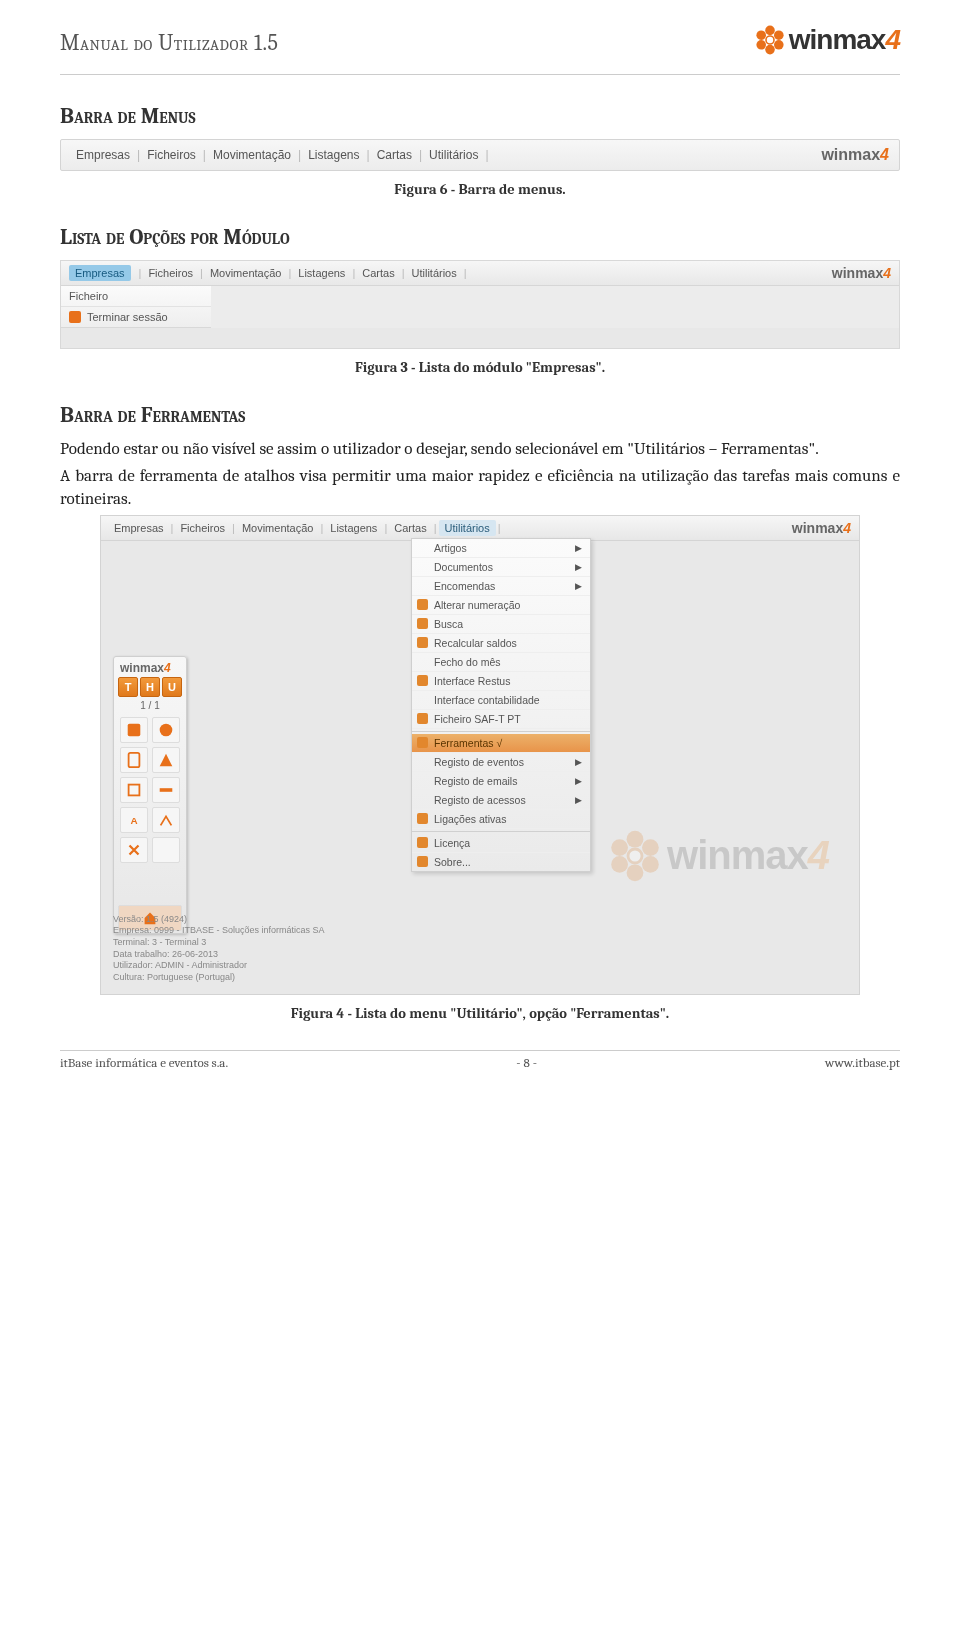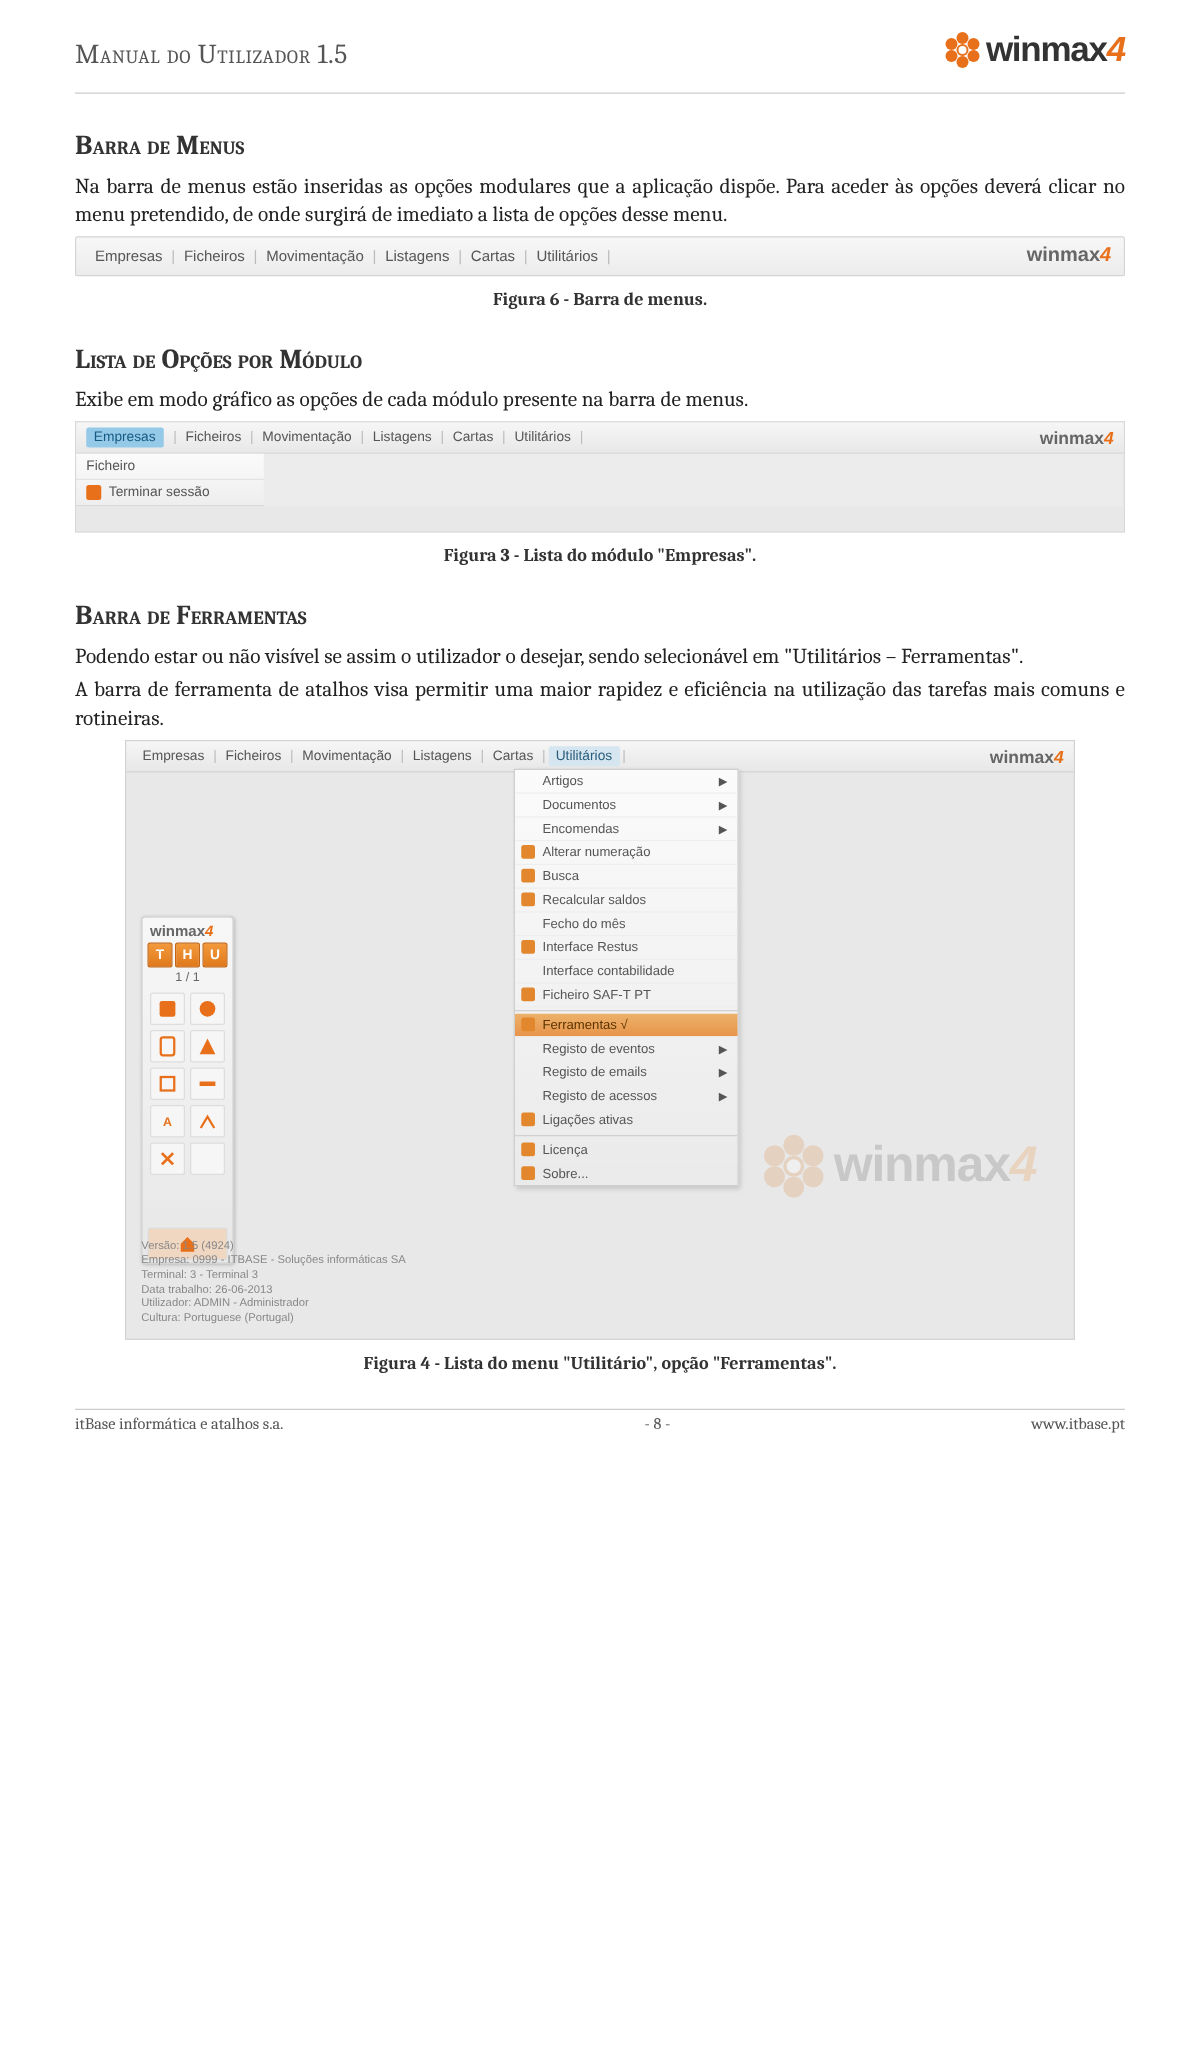--- a/index.html
+++ b/index.html
@@ -270,41 +270,39 @@
           <circle cx="9" cy="14" r="6" fill="#e8701a"></circle>
         </svg>
       </span>
       <span class="logo-text">
         <span>winmax</span><span class="four">4</span>
       </span>
     </div>
   </div>
 
   <h2 class="section">Barra de Menus</h2>
-  <p class="body">Na barra de menus estão inseridas as opções modulares que a aplicação dispõe. Para aceder às opções deverá clicar no menu pretendido, de onde surgirá de imediato a lista de opções desse menu.</p>
 
   <div class="menubar">
     <span class="menu-item">Empresas</span>
       <span class="sep">|</span>
     <span class="menu-item">Ficheiros</span>
       <span class="sep">|</span>
     <span class="menu-item">Movimentação</span>
       <span class="sep">|</span>
     <span class="menu-item">Listagens</span>
       <span class="sep">|</span>
     <span class="menu-item">Cartas</span>
       <span class="sep">|</span>
     <span class="menu-item">Utilitários</span>
       <span class="sep">|</span>
     <span class="brand"><span>winmax</span><span class="four">4</span></span>
   </div>
   <p class="caption">Figura 6 - Barra de menus.</p>
 
   <h2 class="section">Lista de Opções por Módulo</h2>
-  <p class="body">Exibe em modo gráfico as opções de cada módulo presente na barra de menus.</p>
 
   <div class="fig3">
     <div class="topbar">
       <span class="mi-active">Empresas</span>
         <span class="sep">|</span>
       <span class="mi">Ficheiros</span>
         <span class="sep">|</span>
       <span class="mi">Movimentação</span>
         <span class="sep">|</span>
       <span class="mi">Listagens</span>
@@ -502,18 +500,18 @@
       <div>Empresa: 0999 - ITBASE - Soluções informáticas SA</div>
       <div>Terminal: 3 - Terminal 3</div>
       <div>Data trabalho: 26-06-2013</div>
       <div>Utilizador: ADMIN - Administrador</div>
       <div>Cultura: Portuguese (Portugal)</div>
     </div>
   </div>
   <p class="caption">Figura 4 - Lista do menu "Utilitário", opção "Ferramentas".</p>
 
   <div class="page-footer">
-    <span>itBase informática e atalhos s.a.</span>
+    <span>itBase informática e eventos s.a.</span>
     <span>- 8 -</span>
     <span>www.itbase.pt</span>
   </div>
 
 </div>
 
 </body></html>

